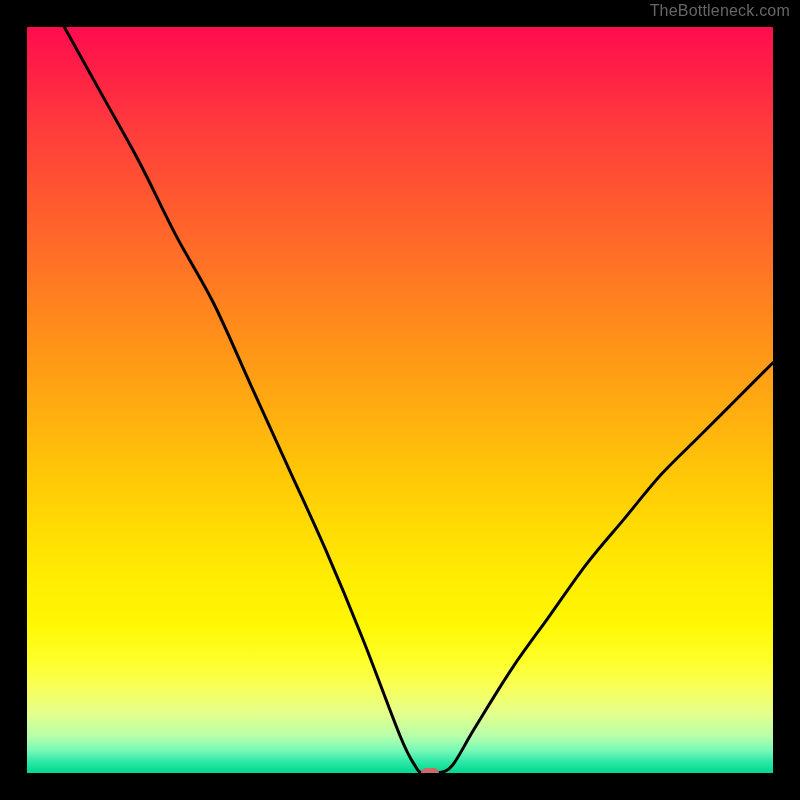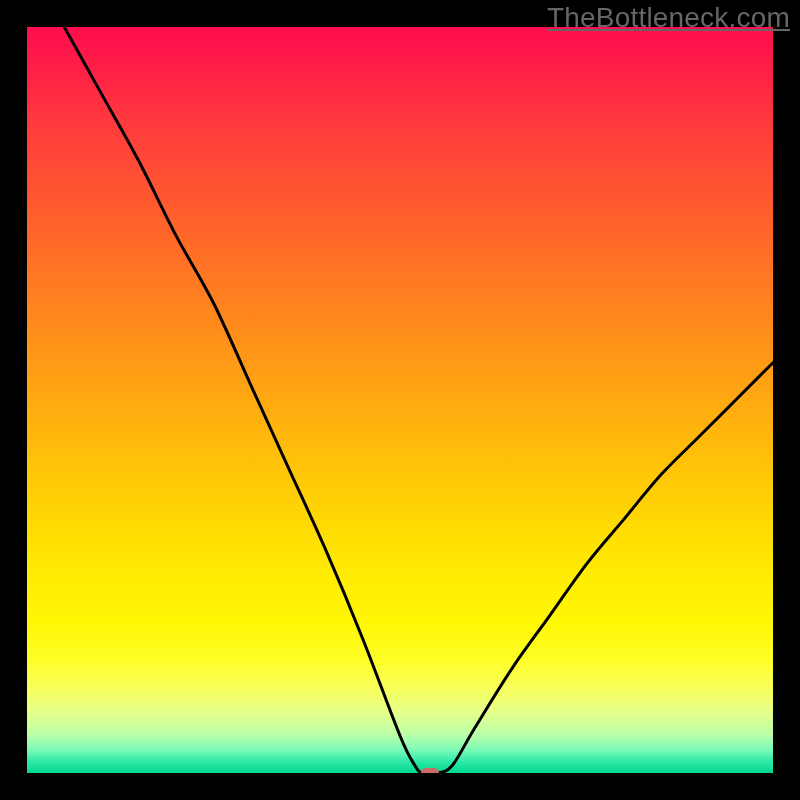--- a/index.html
+++ b/index.html
@@ -15,25 +15,24 @@
     position: relative;
     width: 800px;
     height: 800px;
     background: #000;
   }
   .watermark {
     position: absolute;
     top: 2px;
     right: 10px;
     color: #666;
-    font-size: 28px;
+    font-size: 16px;
     font-weight: 500;
     letter-spacing: 0.2px;
     z-index: 10;
-    text-decoration: underline;
   }
   .plot {
     position: absolute;
     left: 27px;
     top: 27px;
     width: 746px;
     height: 746px;
     overflow: hidden;
   }
   .gradient {

